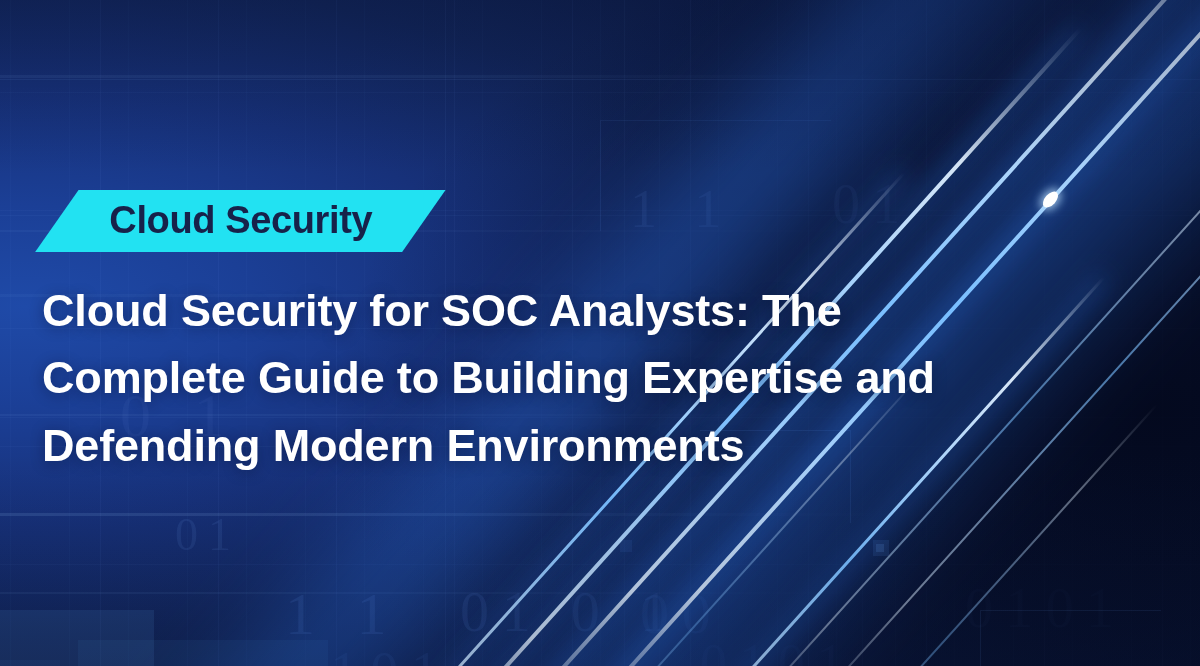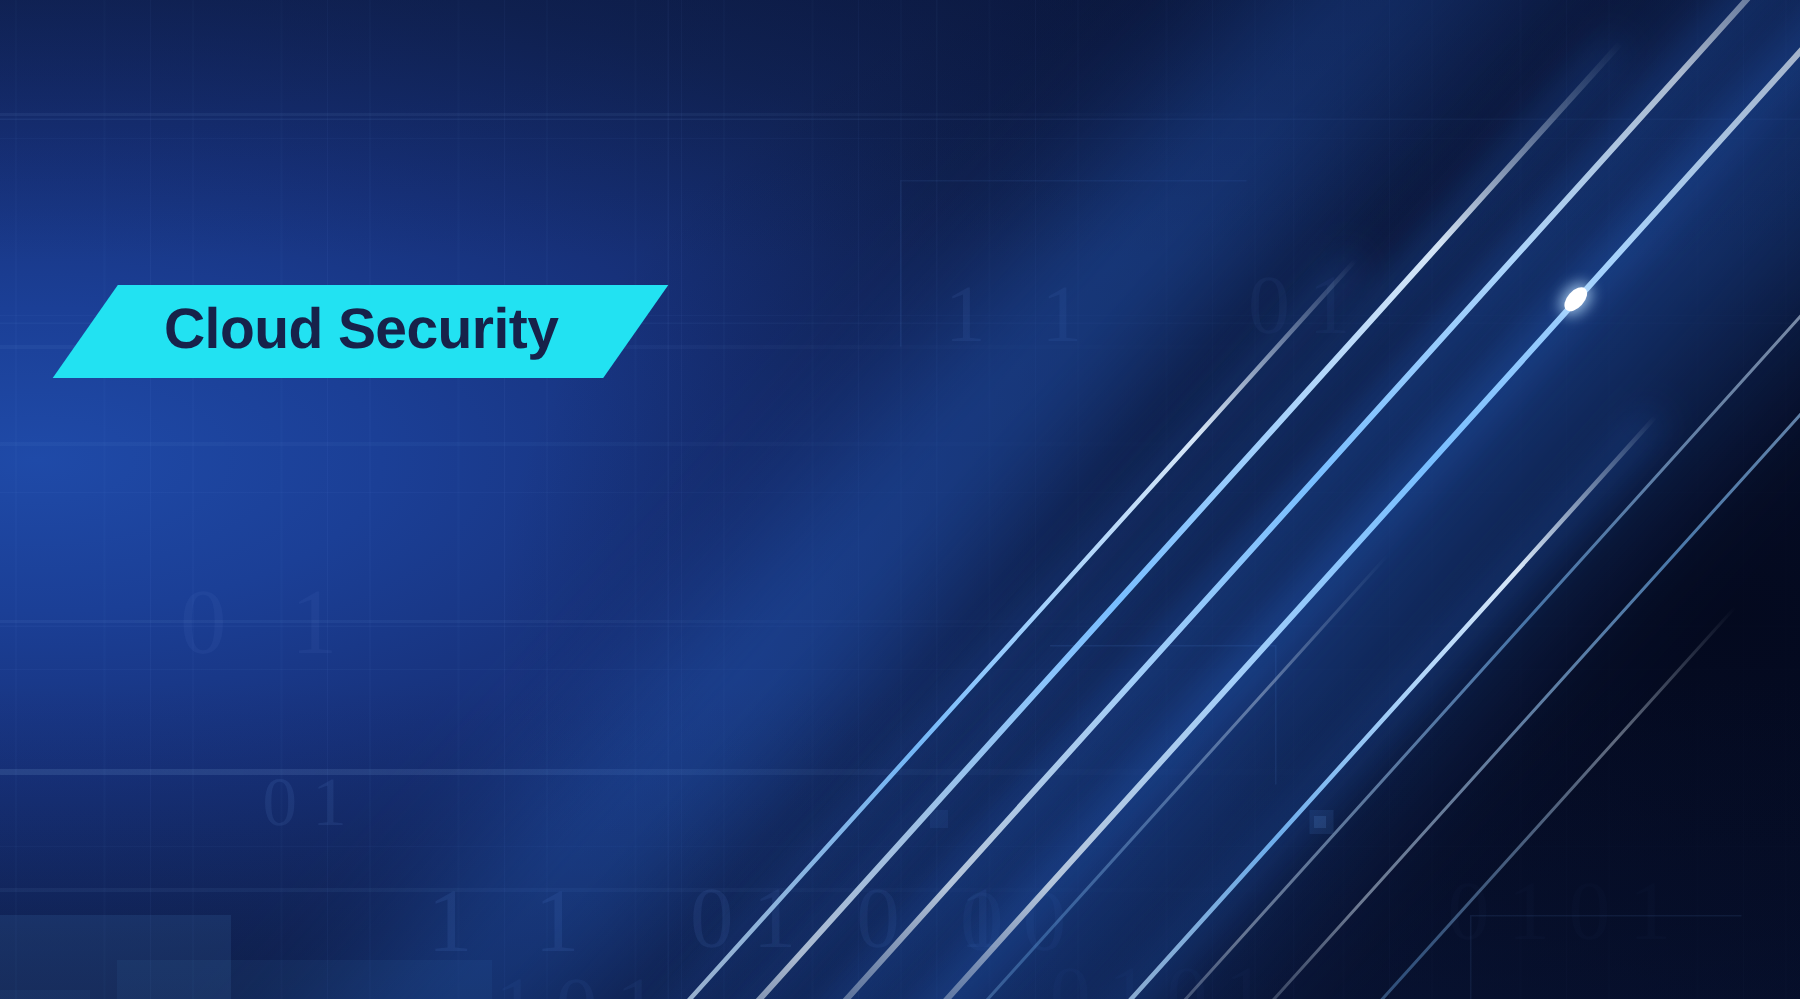--- a/index.html
+++ b/index.html
@@ -239,15 +239,20 @@
   <div class="bg-topshade"></div>
 
   <div class="content">
 
     <div class="badge-wrap">
       <div class="badge">
         <span class="badge-text">Cloud Security</span>
       </div>
     </div>
 
+    <h1 class="title">
+      <span>Cloud Security for SOC Analysts: The</span><br>
+      <span>Complete Guide to Building Expertise and</span><br>
+      <span>Defending Modern Environments</span>
+    </h1>
 
   </div>
 </div>
 
 </body></html>

